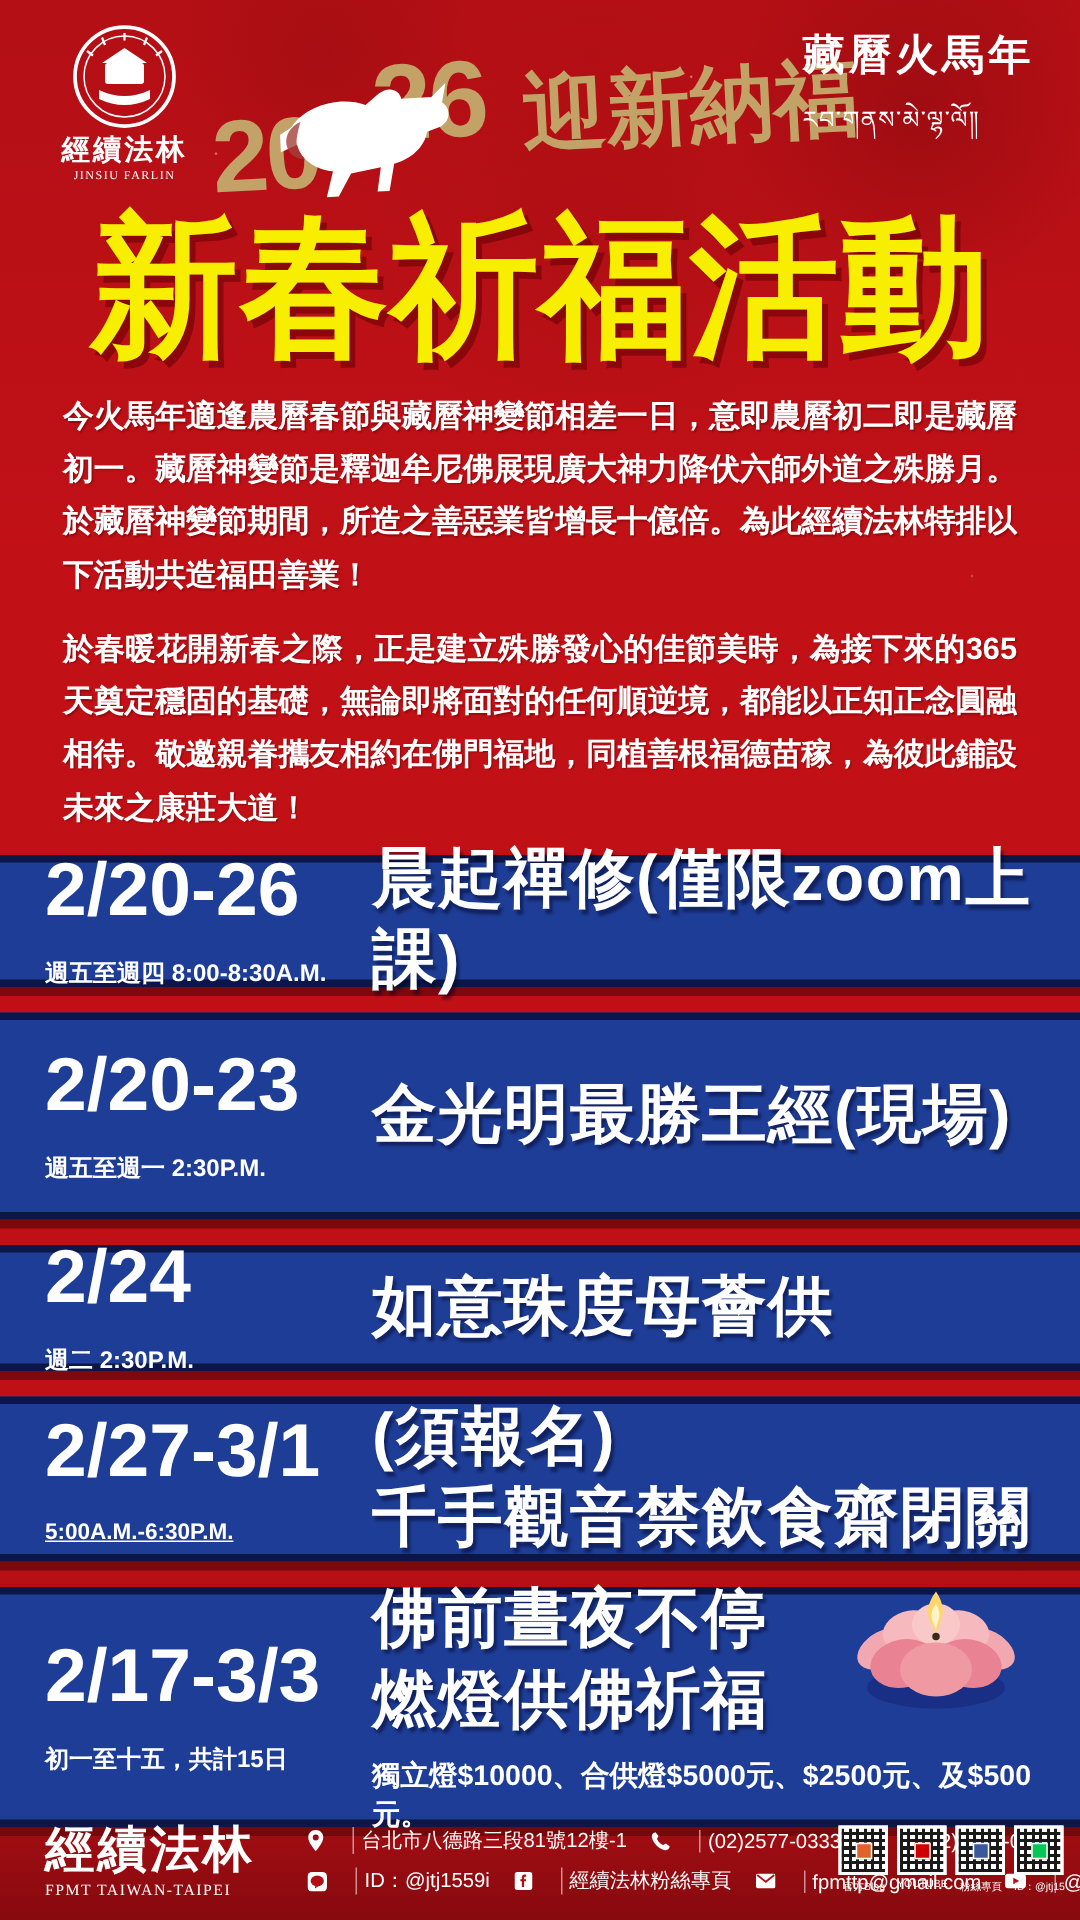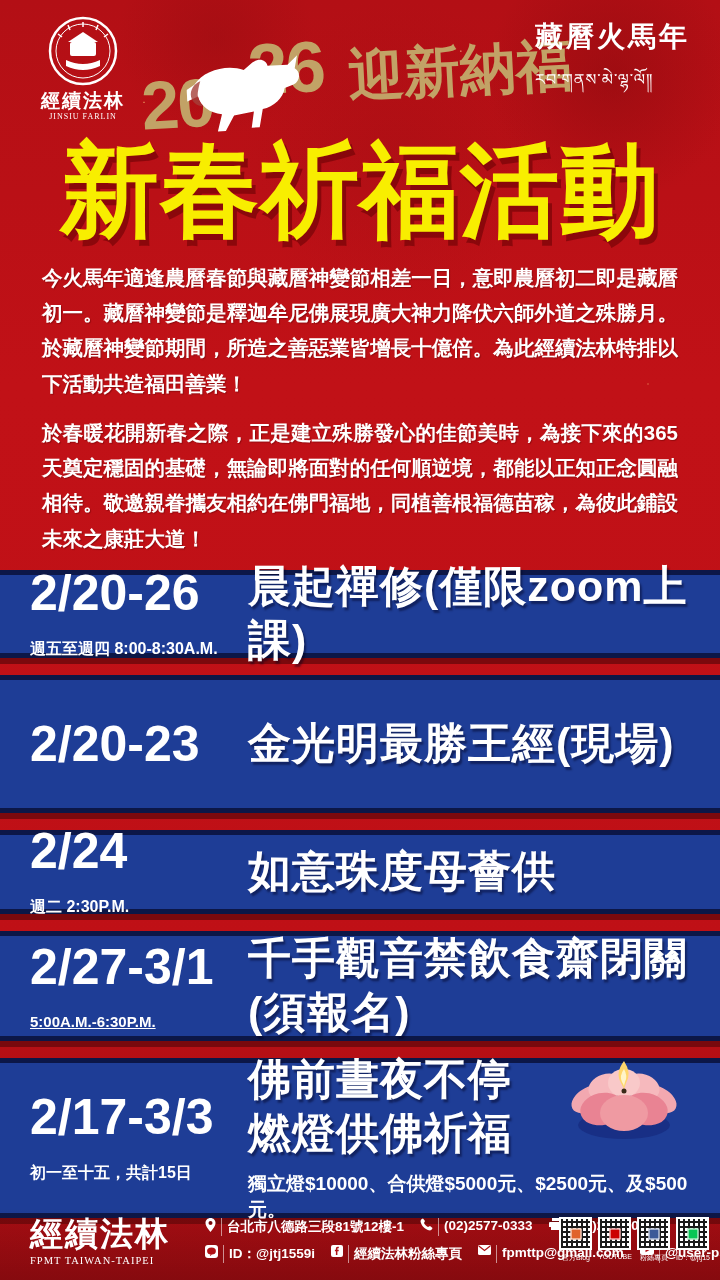--- a/index.html
+++ b/index.html
@@ -71,21 +71,21 @@
   .r6 .title-col{position:relative;}
   .lotus{position:absolute;right:36px;top:-6px;width:120px;height:100px;}
   
   .footer{position:absolute;left:0;bottom:0;width:720px;height:72px;
     background:linear-gradient(180deg,rgba(0,0,0,0) 0%, rgba(60,0,4,.25) 100%);}
   .brand{position:absolute;left:30px;top:10px;width:170px;}
   .brand .zh{font-family:"Liberation Serif","DejaVu Serif",serif;font-size:33px;font-weight:bold;letter-spacing:2px;line-height:1;}
   .brand .en{font-family:"Liberation Serif","DejaVu Serif",serif;font-size:10.5px;letter-spacing:1px;margin-top:4px;}
   .contacts{position:absolute;left:205px;top:10px;width:330px;display:flex;flex-direction:column;gap:9px;}
   .c-row{display:flex;gap:16px;}
-  .c-item{display:flex;gap:5px;font-size:13.5px;font-weight:bold;white-space:nowrap;}
+  .c-item{display:flex;align-items:center;gap:19px;font-size:13.5px;font-weight:normal;white-space:nowrap;}
   .c-item .txt{border-left:1px solid rgba(255,255,255,.55);padding-left:5px;}
   .c-item svg{display:block;}
   .qrs{position:absolute;right:10px;top:9px;display:flex;gap:5px;}
   .qr-wrap{width:34px;text-align:center;}
   .qr{
     width:33px;height:33px;background:#fff;position:relative;border:2px solid #fff;box-sizing:border-box;
     background-image:
       repeating-linear-gradient(0deg,#1a1a1a 0 2px,transparent 2px 5px),
       repeating-linear-gradient(90deg,#1a1a1a 0 2px,#fff 2px 5px);
   }
@@ -150,20 +150,21 @@
       <div class="title-col">
           <div class="etitle">
         <span>晨起禪修(僅限zoom上課)</span>
       </div>
         </div>
     </div>
 
     <div class="event-row r2">
       <div class="date-col">
         <div class="date">2/20-23</div>
+        <div class="sched">週五至週一 2:30P.M.</div>
       </div>
       <div class="title-col">
           <div class="etitle">
         <span>金光明最勝王經(現場)</span>
       </div>
         </div>
     </div>
 
     <div class="event-row r3">
       <div class="date-col">
@@ -178,22 +179,22 @@
     </div>
 
 
     <div class="event-row r5">
       <div class="date-col">
         <div class="date">2/27-3/1</div>
         <div class="sched">5:00A.M.-6:30P.M.</div>
       </div>
       <div class="title-col">
           <div class="etitle">
+        <span>(須報名)</span>
         <span>千手觀音禁飲食齋閉關</span>
-        <span>(須報名)</span>
       </div>
         </div>
     </div>
 
     <div class="event-row r6">
       <div class="date-col">
         <div class="date">2/17-3/3</div>
         <div class="sched">初一至十五，共計15日</div>
       </div>
       <div class="title-col">

